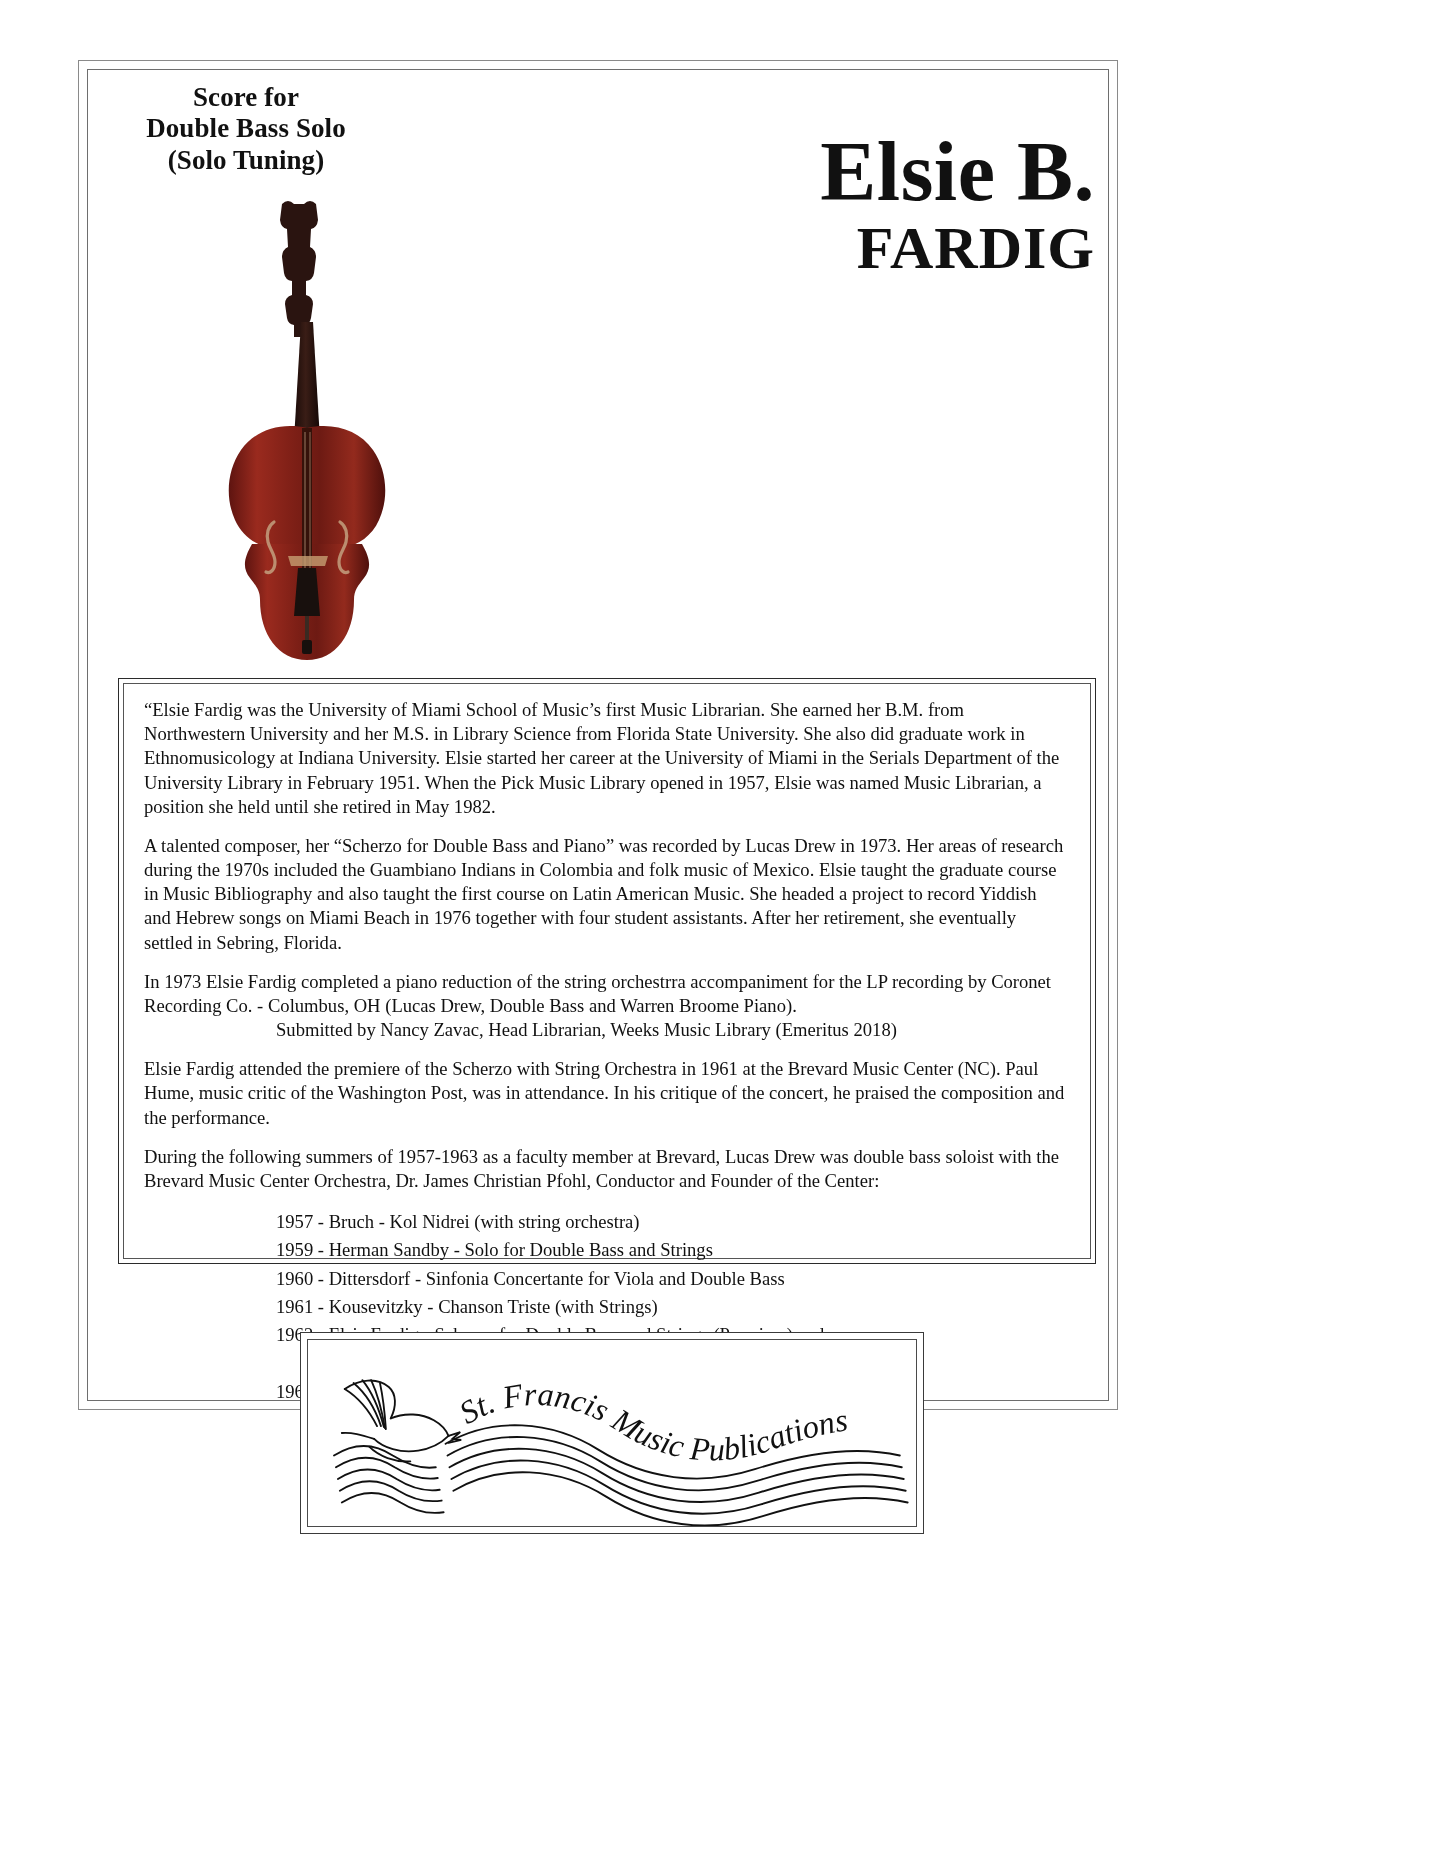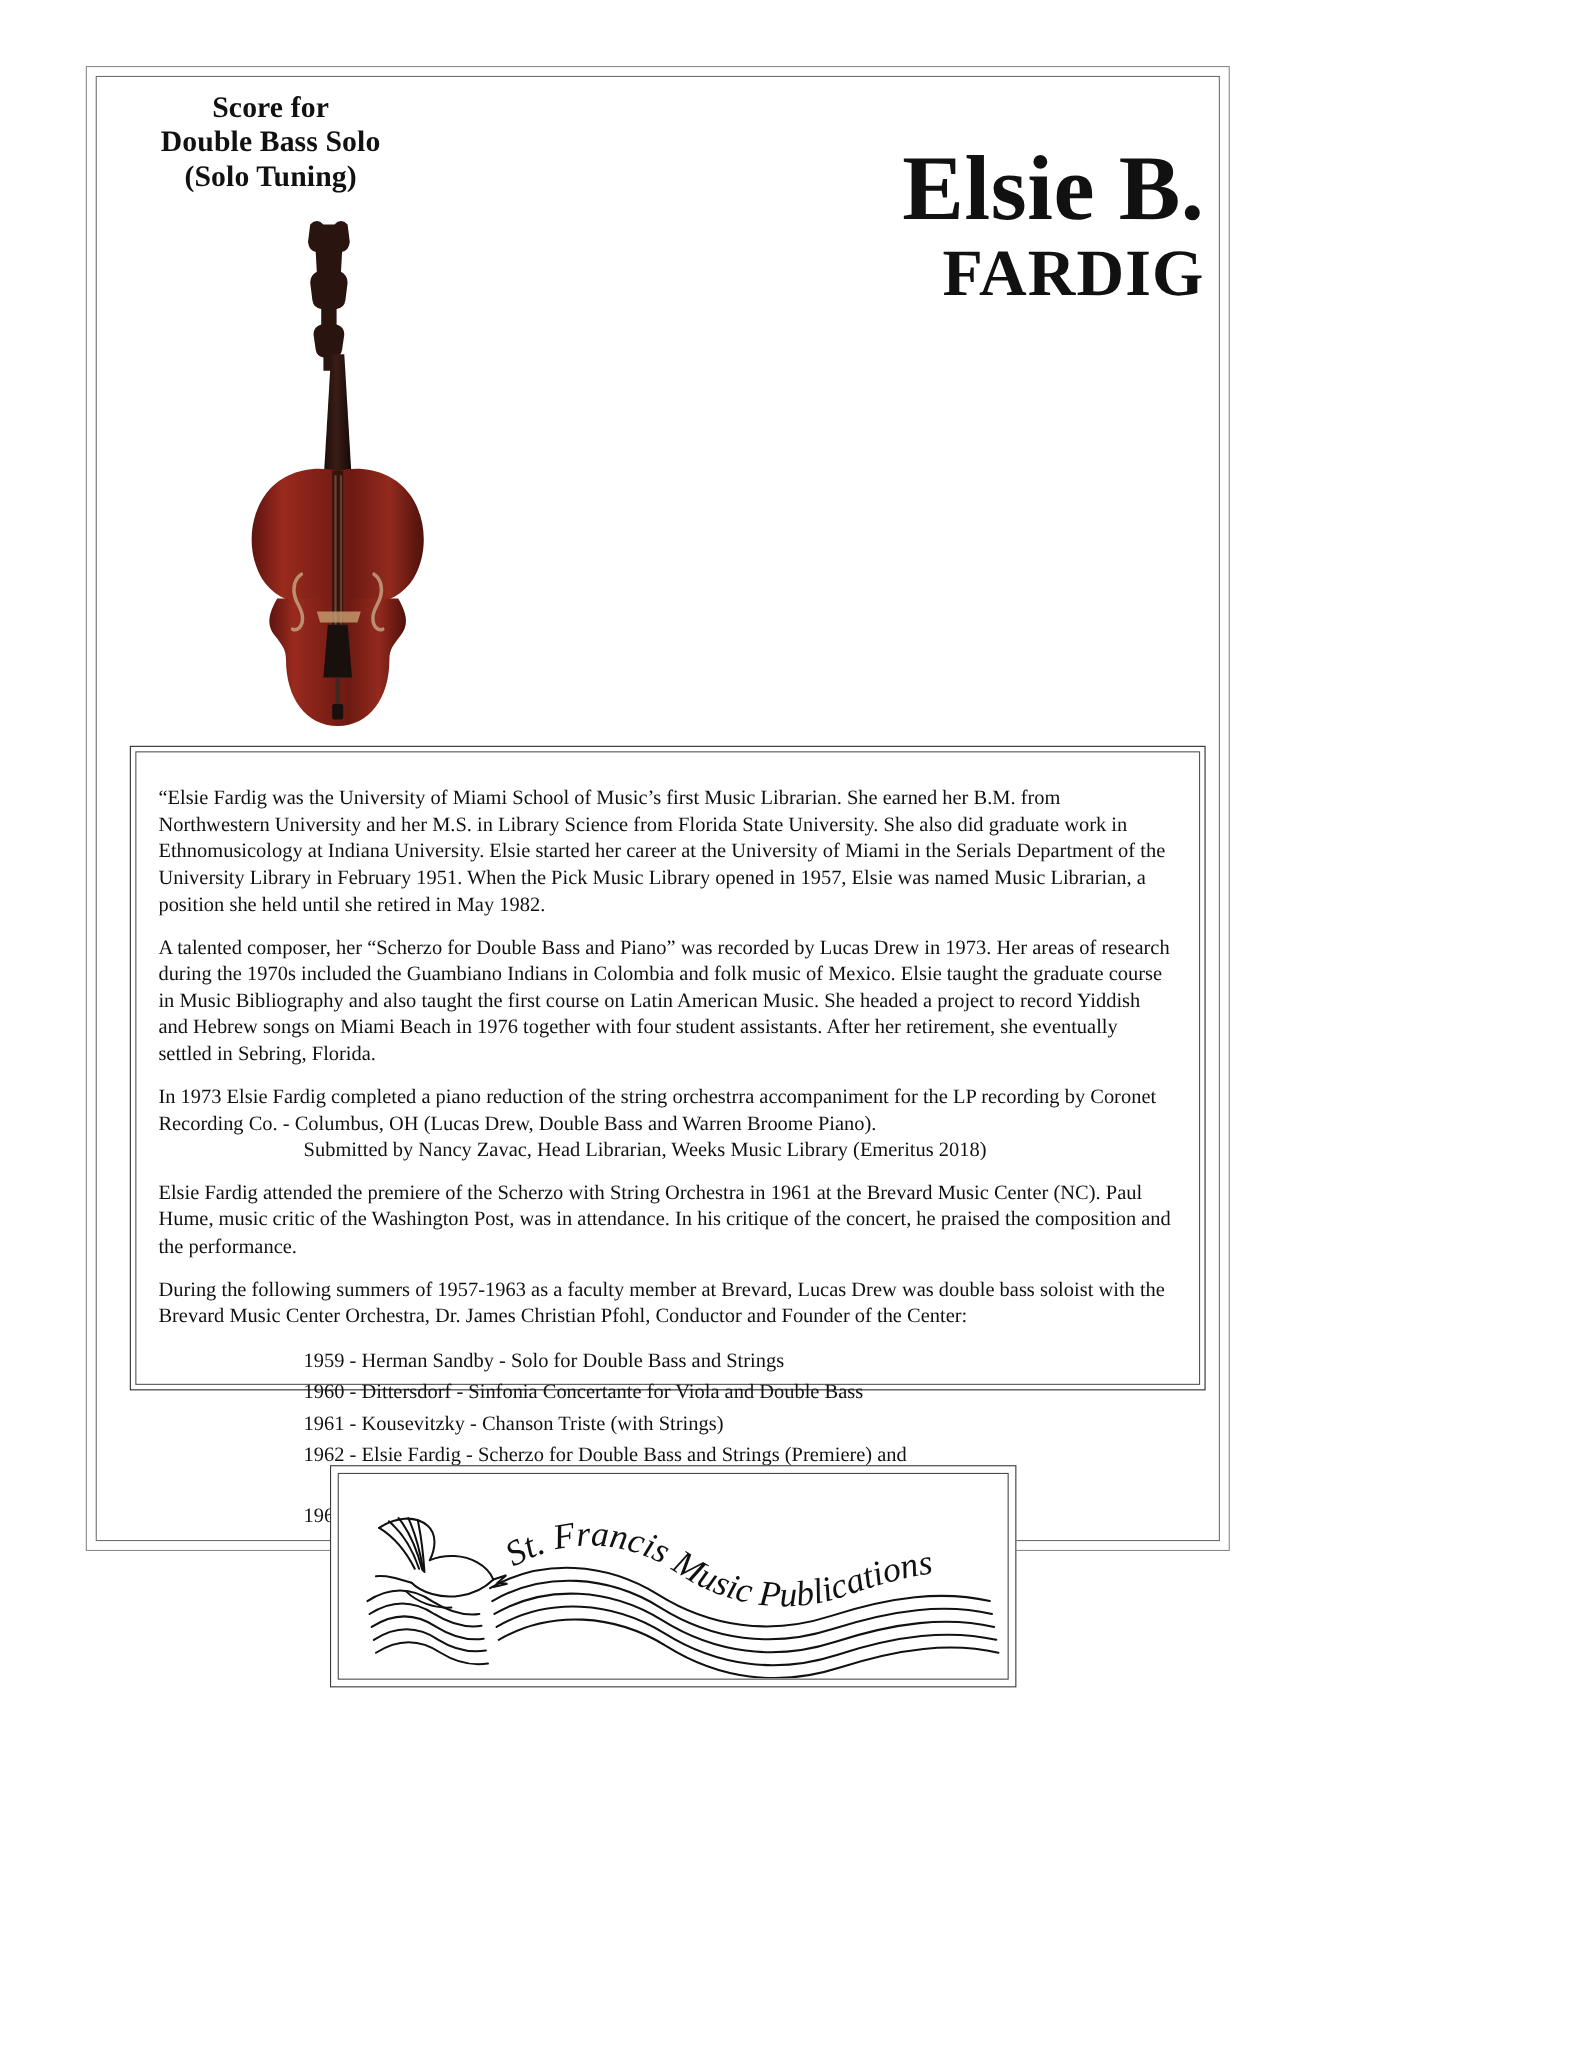--- a/index.html
+++ b/index.html
@@ -98,21 +98,21 @@
     background: #fff;
   }
   .notes-box-inner {
     position: absolute;
     left: 4px;
     top: 4px;
     right: 4px;
     bottom: 4px;
     border: 1px solid #555;
     box-sizing: border-box;
-    padding: 30px 22px 0 20px;
+    padding: 14px 22px 0 20px;
   }
   .notes-box-inner p {
     margin: 0 0 15px 0;
     font-size: 18.6px;
     line-height: 1.30;
     text-align: left;
   }
   .submitted-line {
     display: block;
     padding-left: 132px;
@@ -228,20 +228,21 @@
   <div class="notes-box-inner">
     <p>“Elsie Fardig was the University of Miami School of Music’s first Music Librarian. She earned her B.M. from Northwestern University and her M.S. in Library Science  from Florida State University. She also did graduate work in Ethnomusicology at Indiana University. Elsie started her career at the University of Miami in the Serials Department of the University Library in February 1951. When the Pick Music Library opened in 1957, Elsie was named Music Librarian, a position she held until she retired in May 1982.</p>
     <p>A talented composer, her “Scherzo for Double Bass and Piano” was recorded by Lucas Drew in 1973. Her areas of research during the 1970s included the Guambiano Indians in Colombia and folk music of Mexico. Elsie taught the graduate course in Music Bibliography and also taught the first course on Latin American Music. She headed a project to record Yiddish and Hebrew songs on Miami Beach in 1976 together with four student assistants. After her retirement, she eventually settled in Sebring, Florida.</p>
     <p>
       <span>In 1973 Elsie Fardig completed a piano reduction of the string orchestrra accompaniment for the LP recording by Coronet Recording Co. - Columbus, OH (Lucas Drew, Double Bass and Warren Broome Piano).</span>
       <span class="submitted-line">Submitted by Nancy Zavac, Head Librarian, Weeks Music Library (Emeritus 2018)</span>
     </p>
     <p>Elsie Fardig attended the premiere of the Scherzo with String Orchestra in 1961 at the Brevard Music Center (NC). Paul Hume, music critic of the Washington Post, was in attendance. In his critique of the concert, he praised the composition and the performance.</p>
     <p>During the following summers of 1957-1963 as a faculty member at Brevard, Lucas Drew was double bass soloist with the Brevard Music Center Orchestra, Dr. James Christian Pfohl, Conductor and Founder of the Center:</p>
     <ul class="perf-list">
+      <li>1957 - Bruch - Kol Nidrei (with string orchestra)</li>
       <li>1959 - Herman Sandby - Solo for Double Bass and Strings</li>
       <li>1960 - Dittersdorf - Sinfonia Concertante for Viola and Double Bass</li>
       <li>1961 - Kousevitzky - Chanson Triste (with Strings)</li>
       <li>1962 - Elsie Fardig - Scherzo for Double Bass and Strings (Premiere) and</li>
       <li class="cont">Kousevitzky - Andante (from Concerto Opus 3 with String Orchestra)</li>
       <li>1963 - John Boda - Concertino for Double Bass and Orchestra</li>
     </ul>
   </div>
 </div>
 

